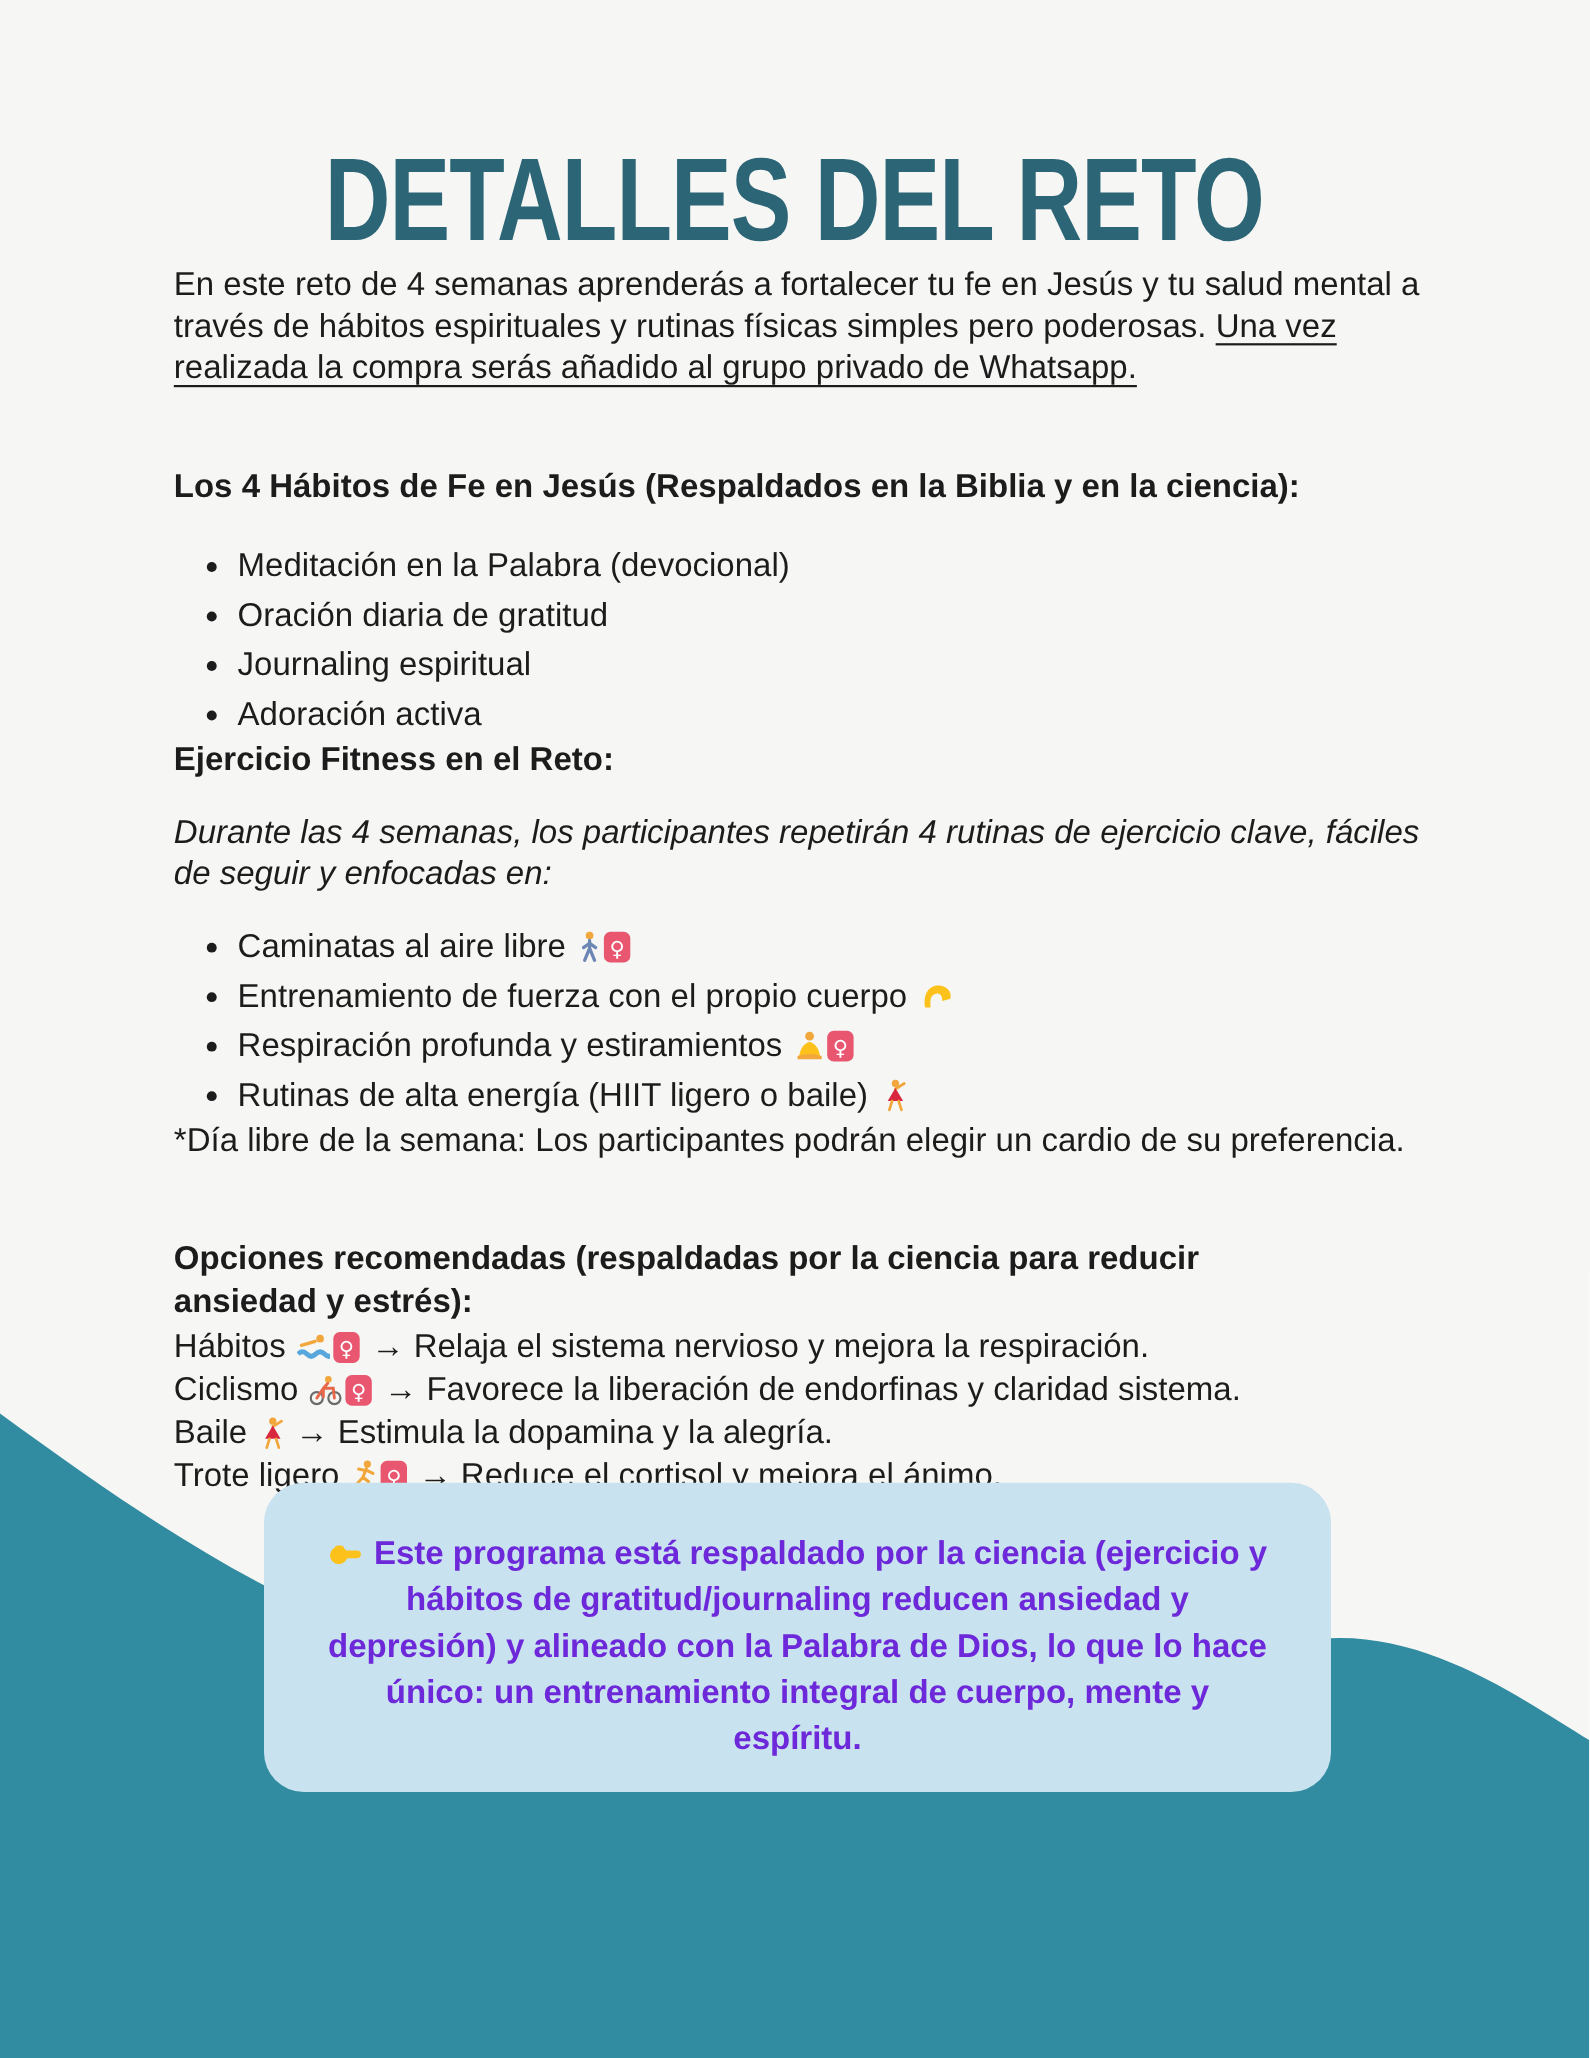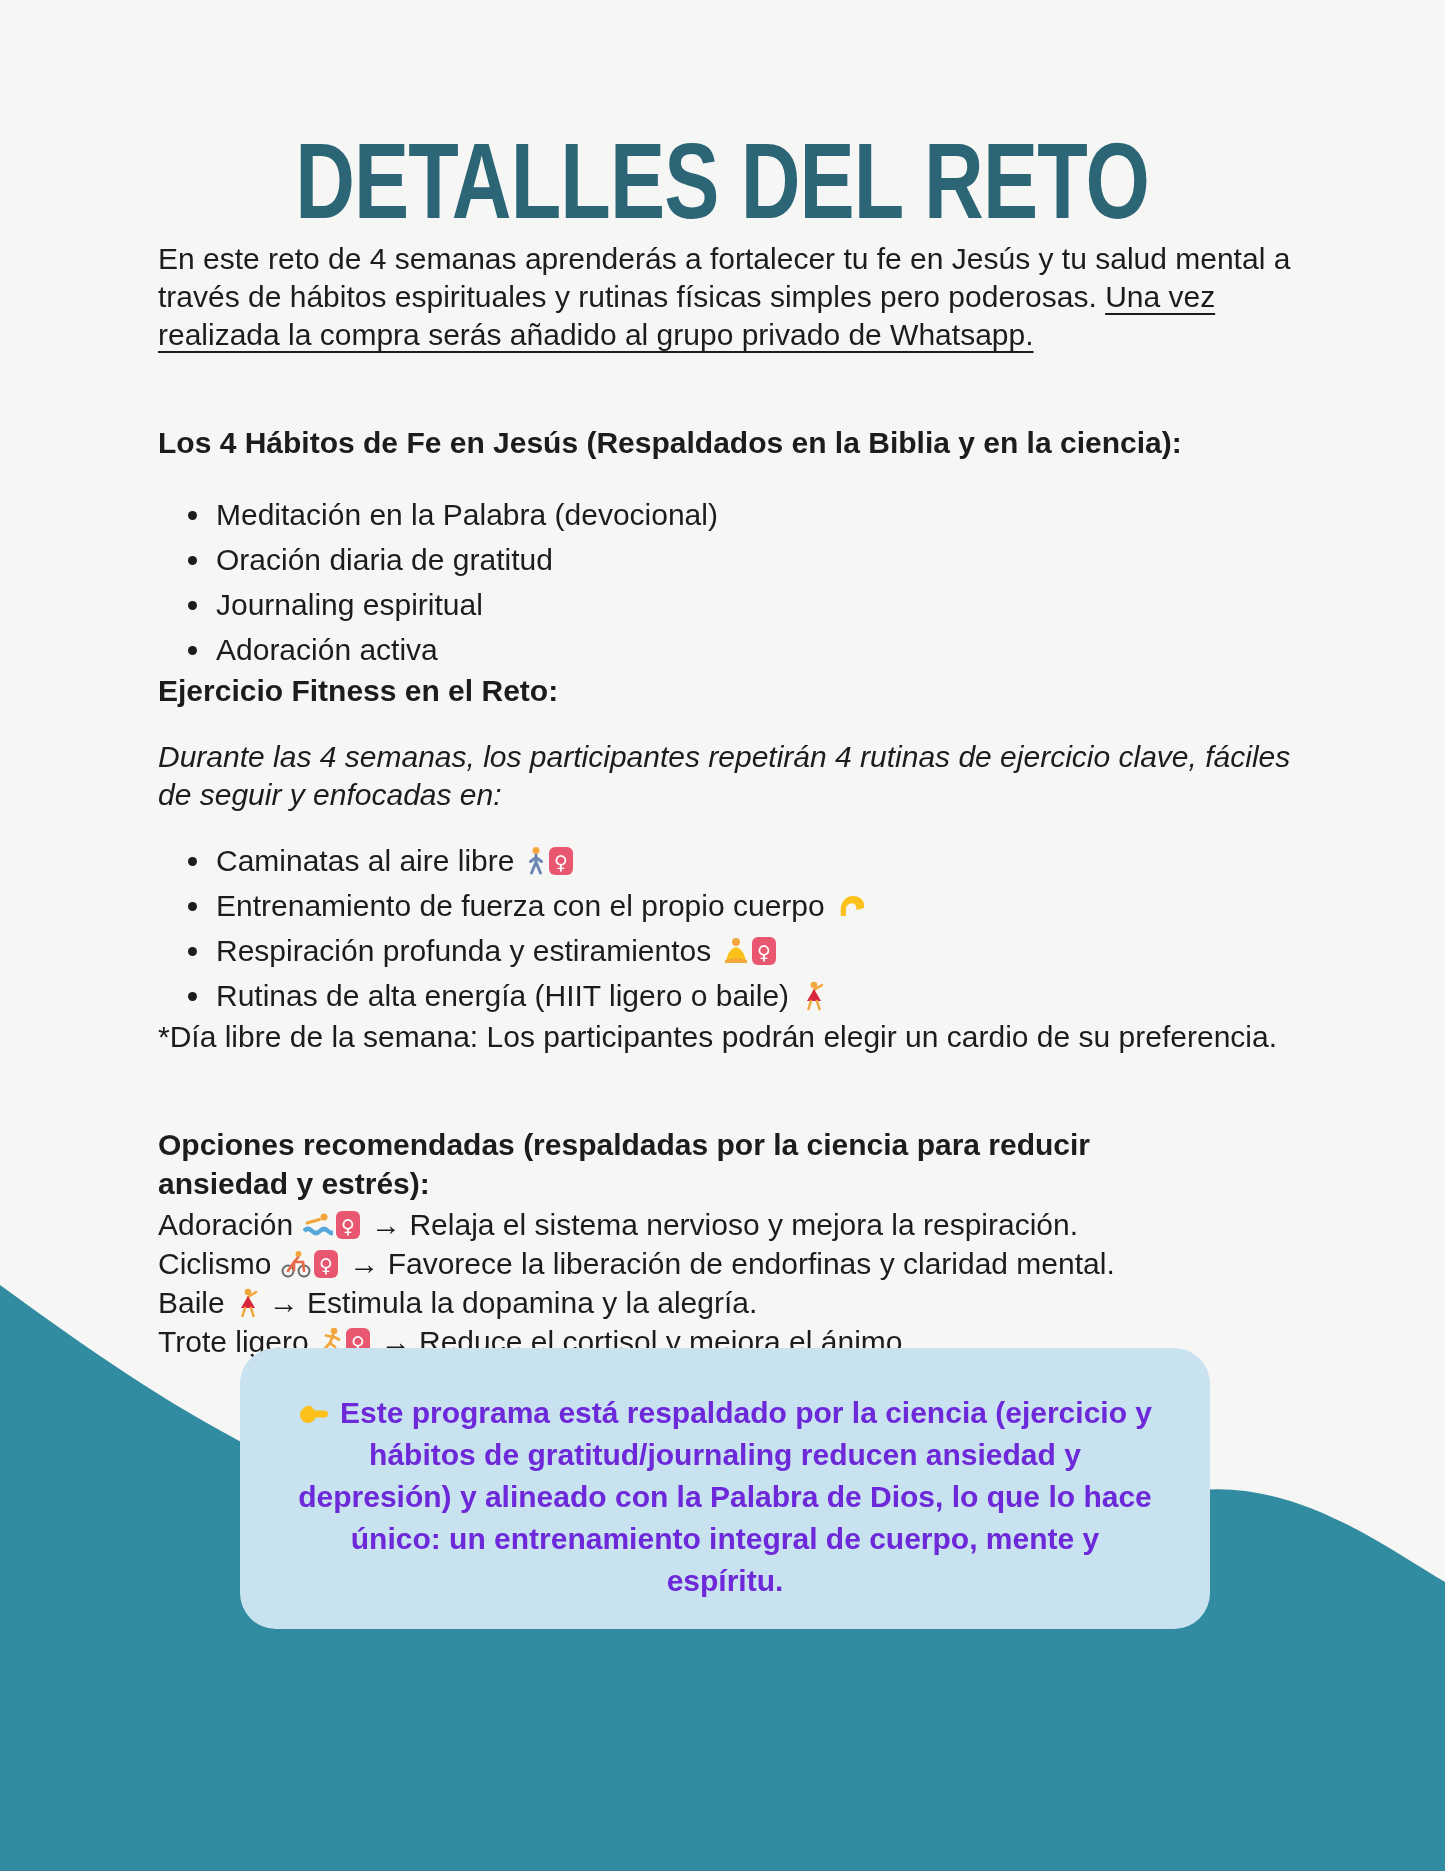--- a/index.html
+++ b/index.html
@@ -122,21 +122,21 @@
       </span>
     </li>
   </ul>
 
   <div class="blk" style="top:1018px; width:1145px;">*Día libre de la semana: Los participantes podrán elegir un cardio de su preferencia.</div>
 
   <div class="blk bold" style="top:1125px; width:990px; line-height:39px;">Opciones recomendadas (respaldadas por la ciencia para reducir ansiedad y estrés):</div>
 
   <div class="blk" style="top:1205px; width:1200px;">
     <div class="opt-line">
-      <span>Adoración</span>
+      <span>Hábitos</span>
       <span class="emoji">
         <svg width="30" height="27" viewBox="0 0 30 27">
             <circle cx="21" cy="6" r="3.5" fill="#f2a73d"></circle>
             <path d="M4 12 L16.5 8.5" stroke="#f2a73d" stroke-width="3" stroke-linecap="round"></path>
             <path d="M1 20 Q5 16 9 20 T17 20 T25 20 T33 20" stroke="#57a7dd" stroke-width="4.5" fill="none"></path>
           </svg>
         <svg width="26" height="30" viewBox="0 0 26 30">
             <rect x="1" y="1" width="24" height="28" rx="6" fill="#e8576f"></rect>
             <text x="13" y="23" font-size="19" fill="#ffffff" text-anchor="middle" font-family="DejaVu Sans, sans-serif">♀</text>
           </svg>
@@ -150,21 +150,21 @@
             <circle cx="7" cy="21" r="5.5" fill="none" stroke="#6b6b6b" stroke-width="2"></circle>
             <circle cx="23" cy="21" r="5.5" fill="none" stroke="#6b6b6b" stroke-width="2"></circle>
             <circle cx="17.5" cy="4" r="3" fill="#f2a73d"></circle>
             <path d="M7 21 L13 12 L17 7.5 M13 12 L22 12 L23 21 M13 12 L13 20" stroke="#e8684a" stroke-width="2.6" fill="none" stroke-linecap="round"></path>
           </svg>
         <svg width="26" height="30" viewBox="0 0 26 30">
             <rect x="1" y="1" width="24" height="28" rx="6" fill="#e8576f"></rect>
             <text x="13" y="23" font-size="19" fill="#ffffff" text-anchor="middle" font-family="DejaVu Sans, sans-serif">♀</text>
           </svg>
       </span>
-      <span>→ Favorece la liberación de endorfinas y claridad mental.</span>
+      <span>→ Favorece la liberación de endorfinas y claridad sistema.</span>
     </div>
     <div class="opt-line">
       <span>Baile</span>
       <span class="emoji">
         <svg width="24" height="30" viewBox="0 0 24 30">
             <circle cx="13" cy="4" r="3.3" fill="#f2a73d"></circle>
             <path d="M13 9 L21 4" stroke="#f2a73d" stroke-width="2.5" stroke-linecap="round"></path>
             <path d="M13 8 L6 20 L20 20 Z" fill="#d7263d"></path>
             <path d="M10 20 L7.5 28 M16 20 L18.5 28" stroke="#f2a73d" stroke-width="2.5" stroke-linecap="round"></path>
           </svg>

